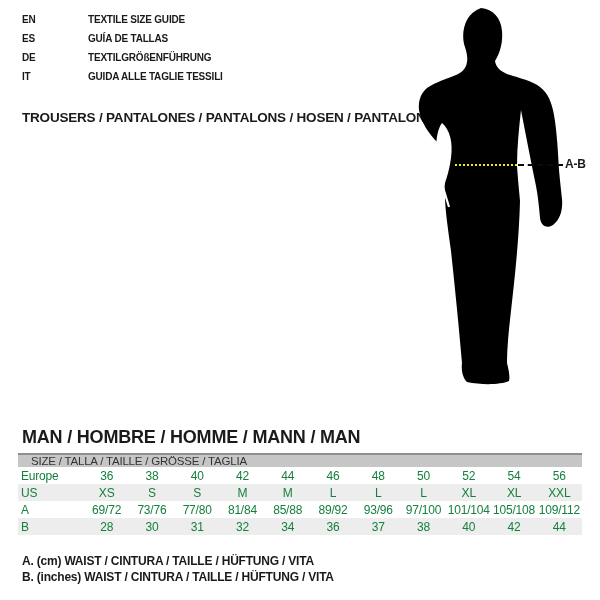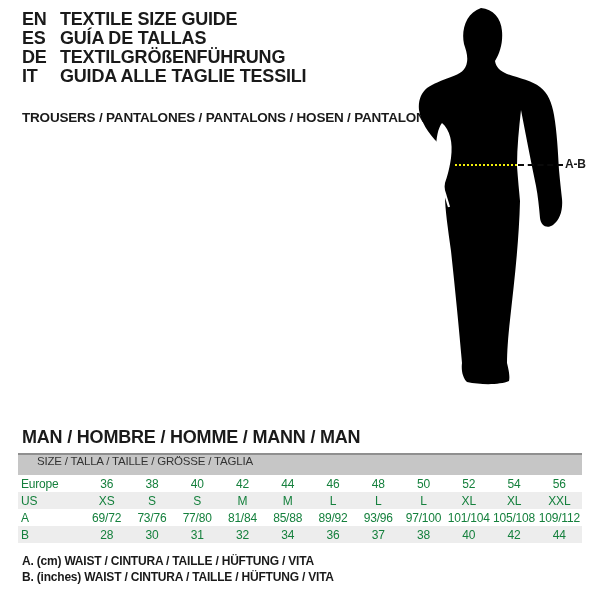--- a/index.html
+++ b/index.html
@@ -11,21 +11,21 @@
     color: #1a1a1a;
     overflow: hidden;
   }
 
   
   .lang-block {
     position: absolute; left: 22px; top: 10px;
   }
   .lang-row {
     display: flex; line-height: 19px;
-    font-size: 18px; font-weight: bold; letter-spacing: -0.2px;
+    font-size: 10px; font-weight: bold; letter-spacing: -0.2px; gap: 28px;
   }
   .lang-code { width: 38px; flex: 0 0 38px; }
   .lang-label { white-space: nowrap; }
 
   .category-title {
     position: absolute; left: 22px; top: 110px;
     font-size: 13.5px; font-weight: bold; letter-spacing: -0.2px;
     white-space: nowrap;
   }
 
@@ -46,23 +46,23 @@
 
   
   .man-title {
     position: absolute; left: 22px; top: 427px;
     font-size: 18px; font-weight: bold; letter-spacing: -0.2px;
     white-space: nowrap;
   }
 
   .size-table-wrap { position: absolute; left: 18px; top: 453px; width: 564px; }
   .size-table-header {
-    height: 22px; line-height: 12px;
+    height: 14px; line-height: 12px;
     background: #c6c6c6; border-top: 2px solid #8f8f8f;
-    font-size: 11.5px; color: #333333; padding-left: 19px;
+    font-size: 11.5px; color: #333333; padding-left: 13px;
     letter-spacing: -0.2px;
   }
   table.size-table {
     width: 100%; border-collapse: collapse; table-layout: fixed;
     font-size: 12px; color: #15803d; letter-spacing: -0.2px;
   }
   table.size-table td {
     height: 17px; text-align: center; padding: 0;
     white-space: nowrap; overflow: hidden;
   }

